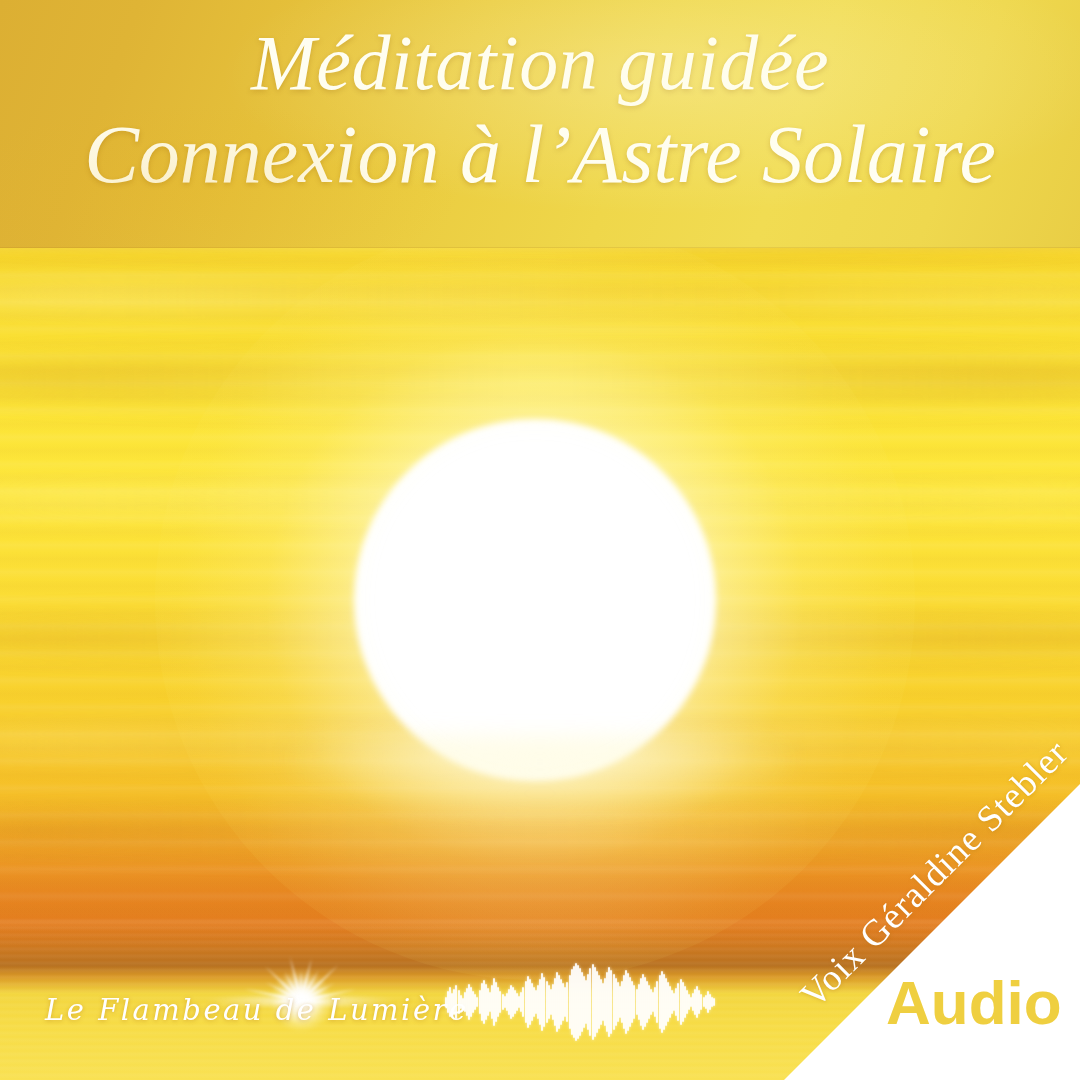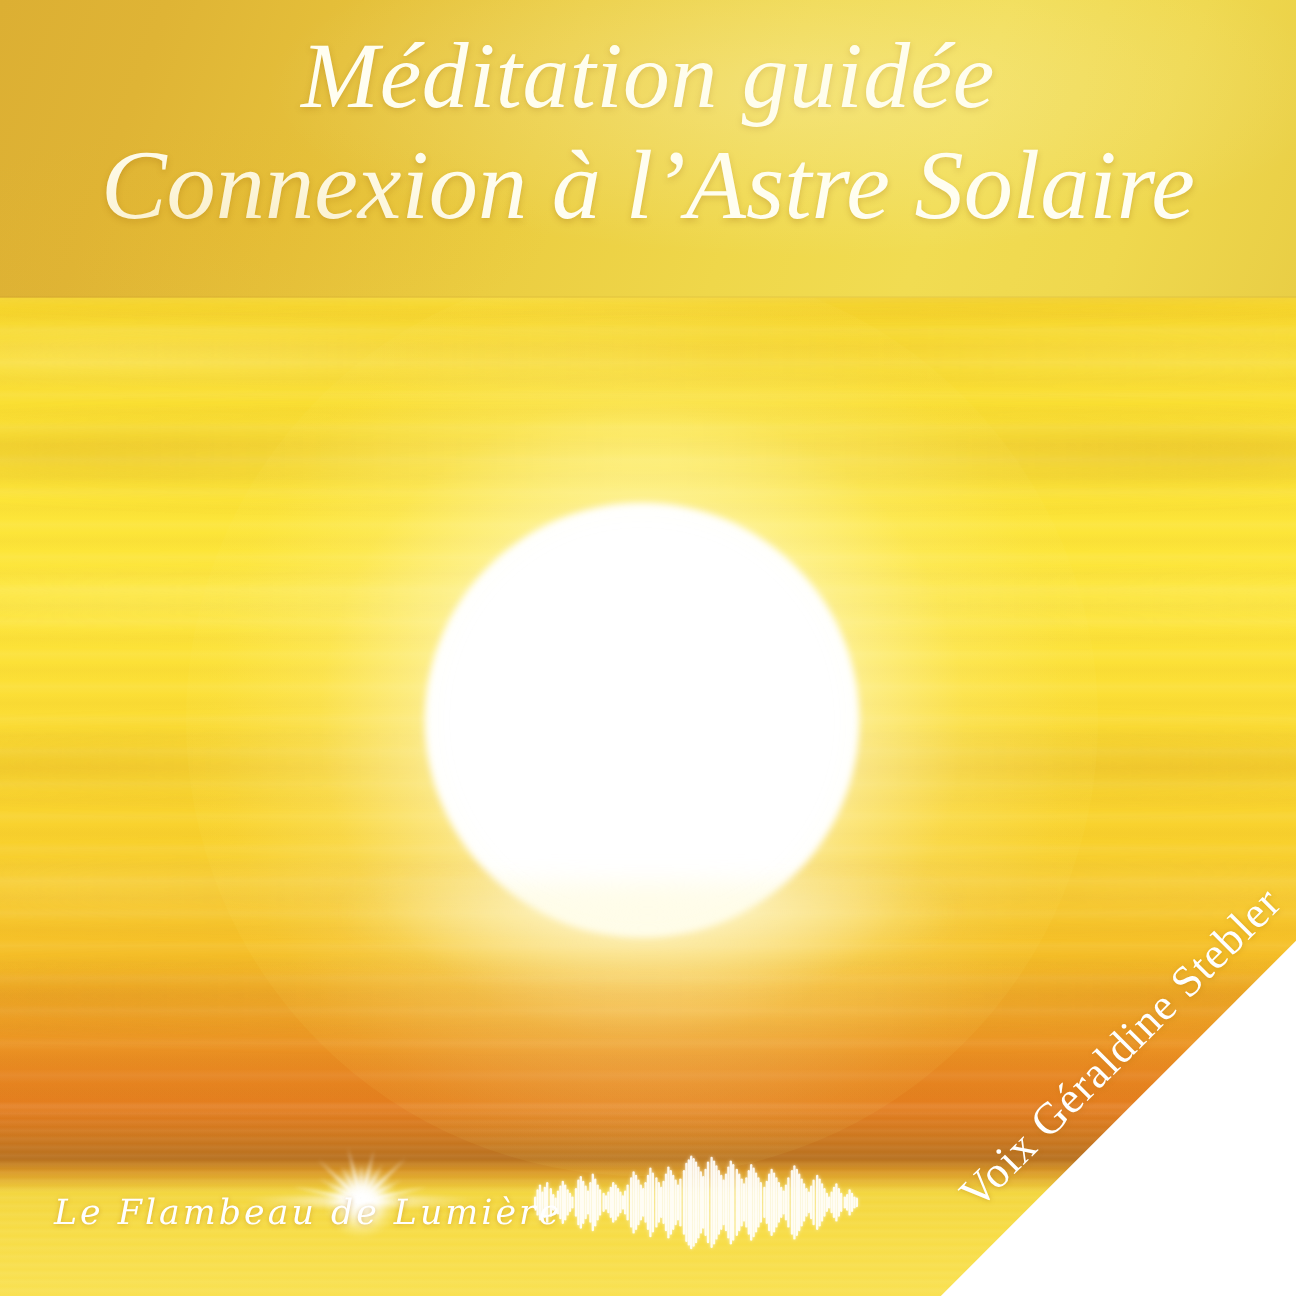--- a/index.html
+++ b/index.html
@@ -478,14 +478,15 @@
       <i style="height: 22px;"></i>
       <i style="height: 16px;"></i>
       <i style="height: 10px;"></i>
       <i style="height: 8px;"></i>
     </div>
 
   <div class="corner-white">
     <div class="tri"></div>
   </div>
   <div class="voice-credit">Voix Géraldine Stebler</div>
+  <div class="audio-badge">Audio</div>
 
 </div>
 
 </body></html>

